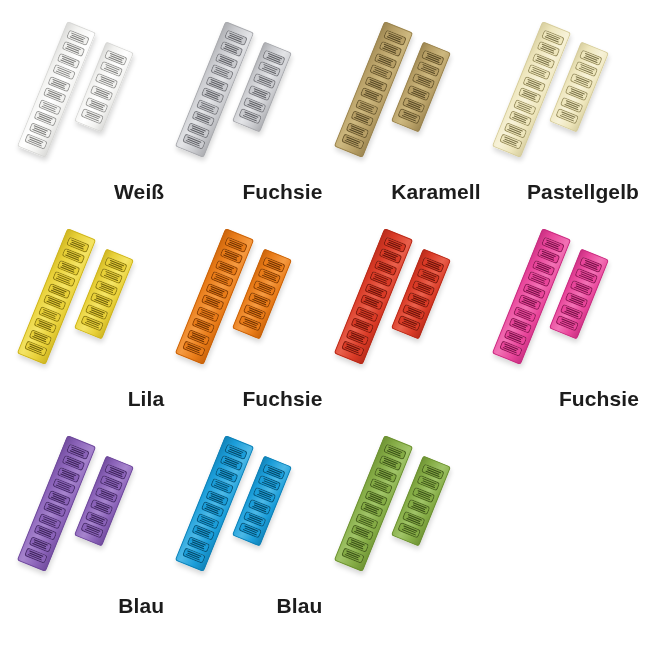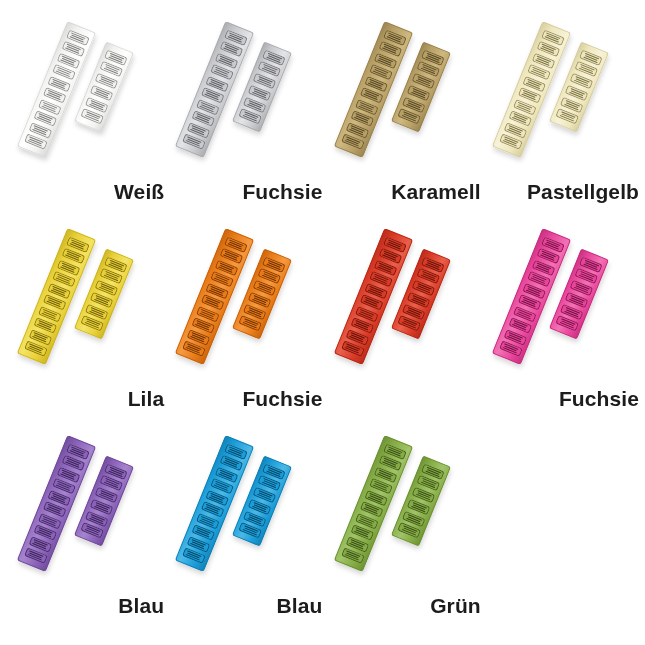--- a/index.html
+++ b/index.html
@@ -1081,16 +1081,15 @@
             <span class="bar b2" style="background: rgb(57, 77, 24);"></span>
             <span class="bar b3" style="background: rgb(57, 77, 24);"></span>
           </div>
           <div class="seg" style="background: rgb(132, 171, 69); box-shadow: rgb(74, 99, 32) 0px 0px 0px 1px inset, rgb(160, 196, 104) 0px 1px 0px inset;">
             <span class="bar b1" style="background: rgb(57, 77, 24);"></span>
             <span class="bar b2" style="background: rgb(57, 77, 24);"></span>
             <span class="bar b3" style="background: rgb(57, 77, 24);"></span>
           </div>
         </div>
       </div>
-      <div class="swatch-label" style="color: rgb(28, 28, 28);">Grün</div>
     </div>
     <div class="swatch-cell empty"></div>
   </div>
 
 </body></html>

